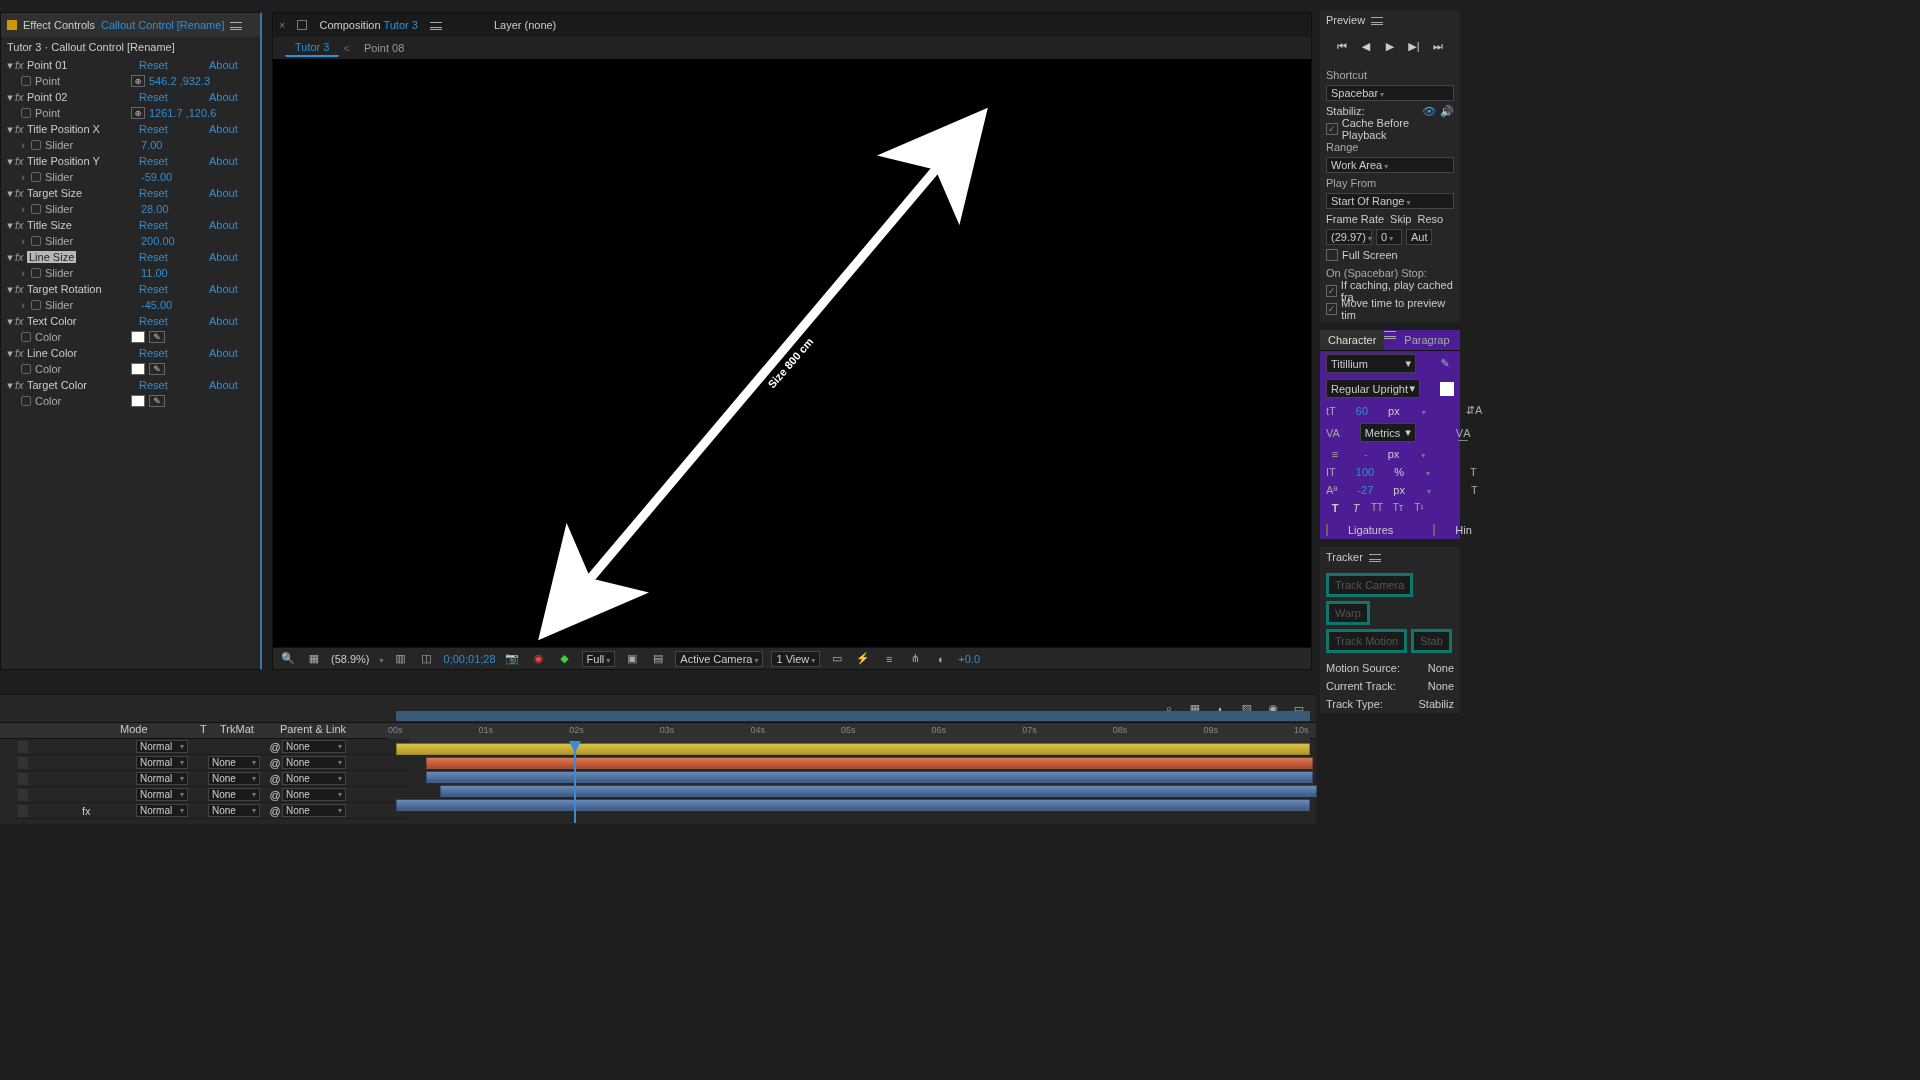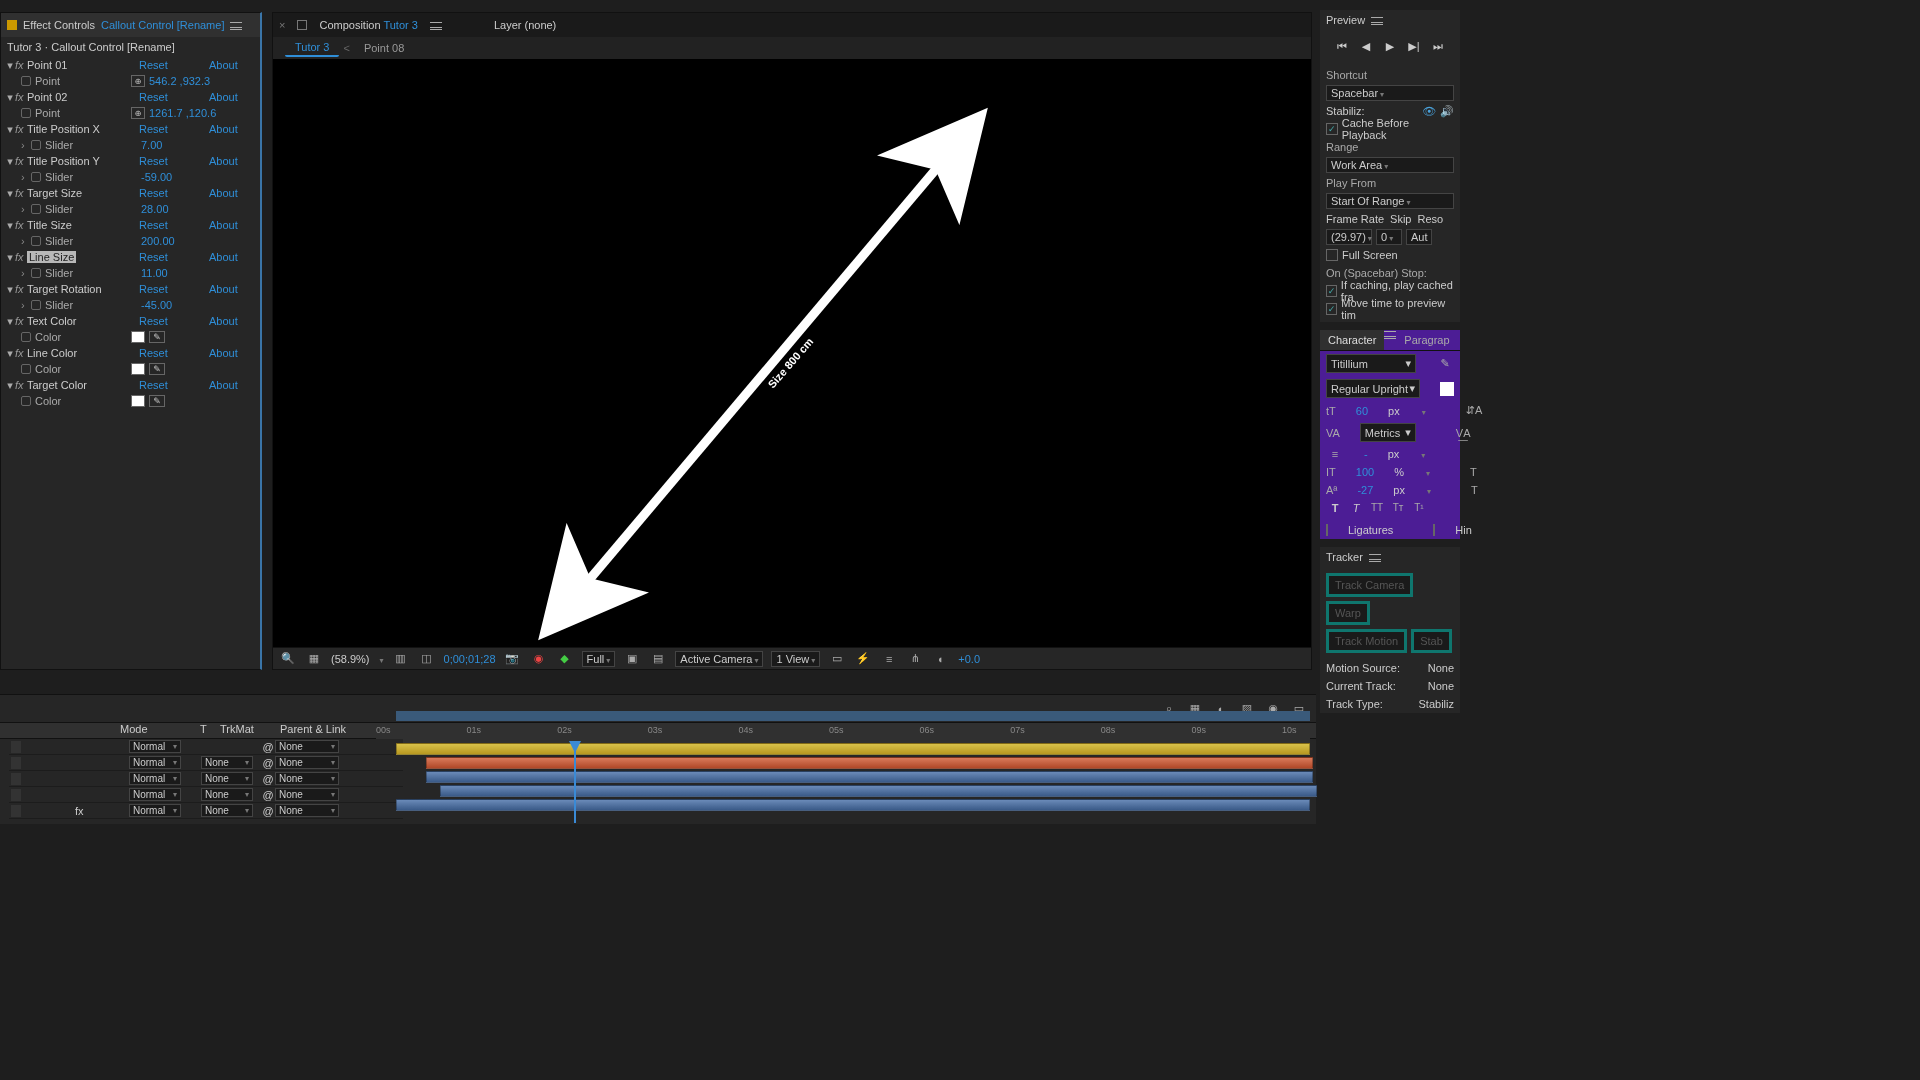--- a/index.html
+++ b/index.html
@@ -68,26 +68,26 @@
 
 
 #timeline{position:absolute;left:0;top:694px;width:1316px;height:130px;background:#262626;border-top:1px solid #111}
 #tl-tools{height:28px;display:flex;align-items:center;justify-content:flex-end;gap:8px;padding:0 8px;border-bottom:1px solid #111}
 .tl-ico{width:18px;height:18px;display:flex;align-items:center;justify-content:center;color:#aaa}
 #tl-head{height:16px;display:flex;background:#303030;border-bottom:1px solid #111;font-size:10px;color:#888}
 #tl-head .h1{width:120px;padding-left:4px}
 #tl-head .h2{width:80px}
 #tl-head .h3{width:60px}
 #tl-head .h4{width:100px}
-#tl-layers{position:absolute;left:9px;top:44px;width:394px}
+#tl-layers{position:absolute;left:16px;top:44px;width:394px}
 .ly-row{height:16px;display:flex;align-items:center;border-bottom:1px solid #1c1c1c;background:#262626}
 .ly-row .cells{width:120px;display:flex;gap:1px;padding-left:2px}
 .ly-row .cell{width:10px;height:12px}
 .ly-row .sel{background:#1a1a1a;border:1px solid #444;padding:0 3px;font-size:10px;color:#ccc;width:52px;display:flex;justify-content:space-between;align-items:center}
-#ruler-area{position:absolute;left:376px;top:28px;right:6px;height:20px;background:#303030}
+#ruler-area{position:absolute;left:388px;top:28px;right:6px;height:20px;background:#303030}
 #ruler-nav{position:absolute;left:396px;top:16px;right:6px;height:10px;background:#3a5a7a}
 #tracks{position:absolute;left:396px;top:48px;right:6px}
 .bar{position:absolute;height:12px;border:1px solid rgba(0,0,0,.3)}
 #playhead{position:absolute;top:0;width:2px;background:#3a8ad6}
 #playhead::before{content:"";position:absolute;top:-2px;left:-5px;width:12px;height:12px;background:#3a8ad6;clip-path:polygon(0 0,100% 0,50% 100%)}
 .tick{position:absolute;top:2px;font-size:9px;color:#888}
 .dd::after{content:"▾";color:#777;font-size:8px;margin-left:2px}
 </style>
 </head>
 <body>

